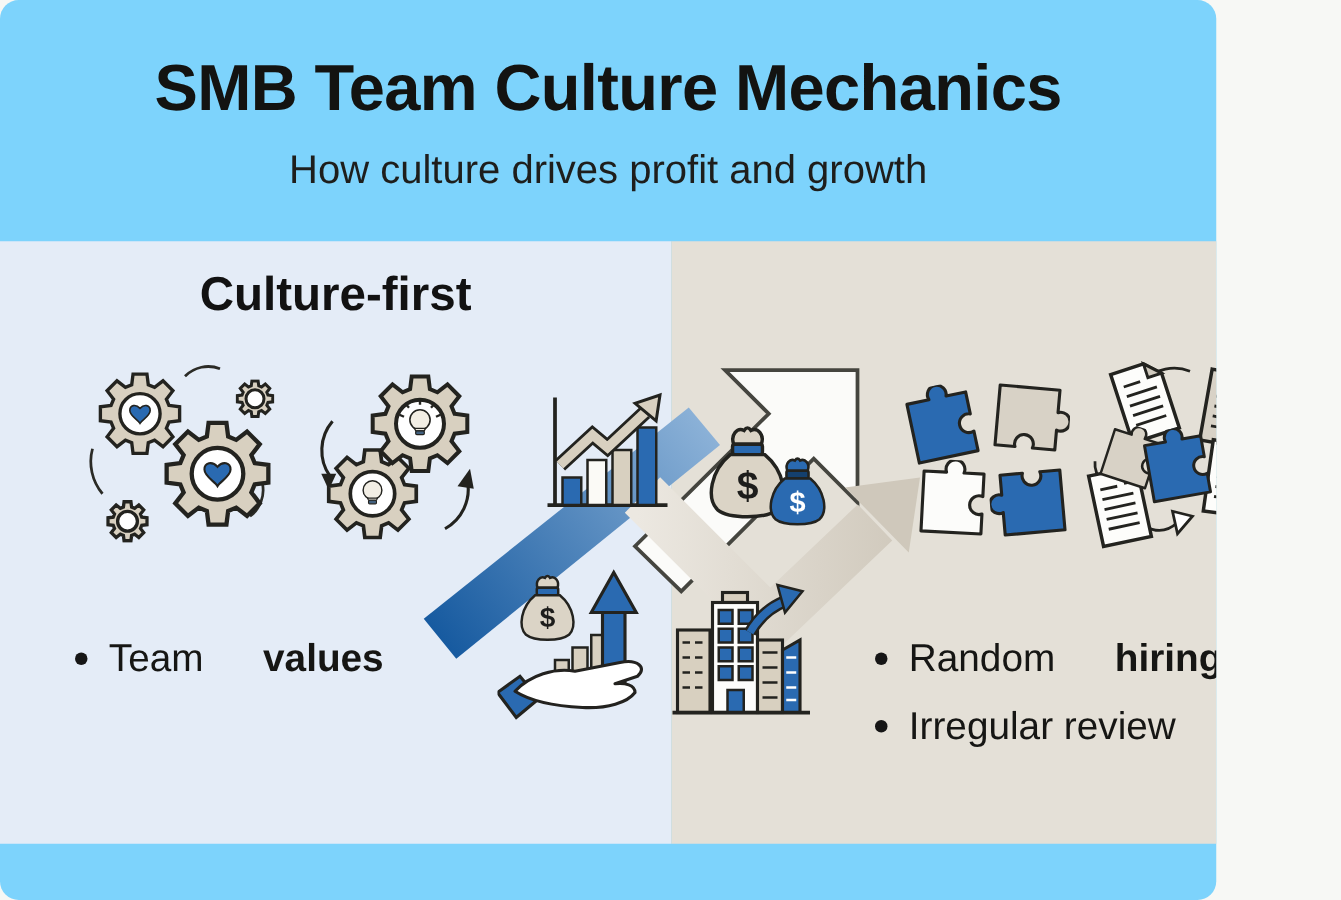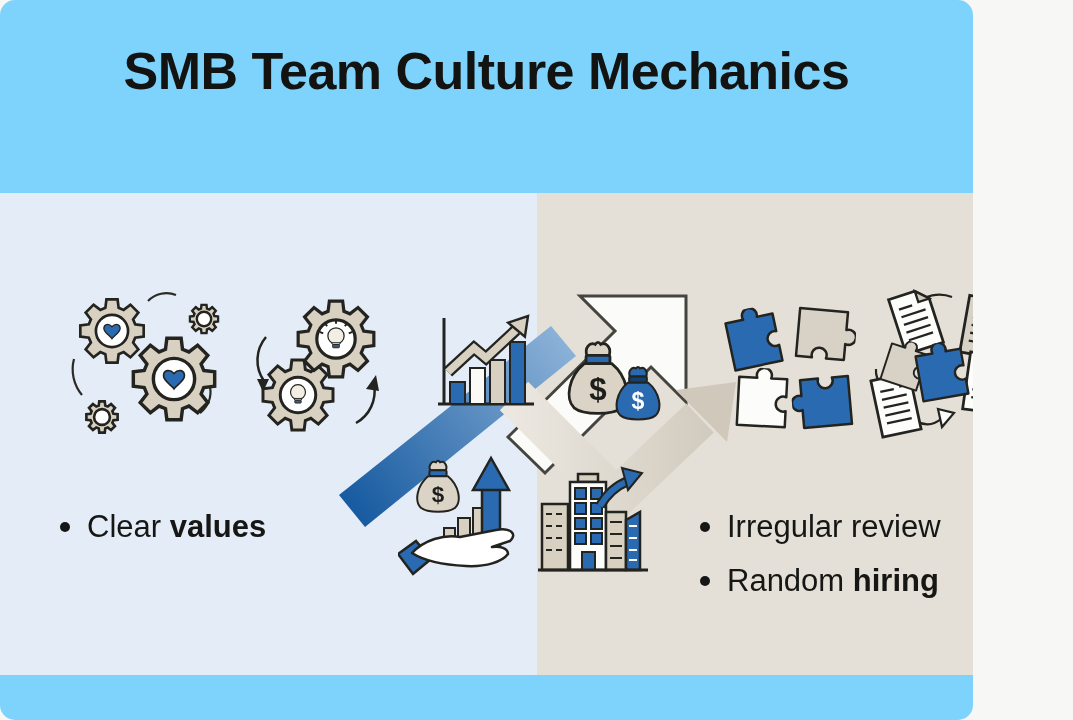--- a/index.html
+++ b/index.html
@@ -15,21 +15,21 @@
   .panel-heading{position:absolute;top:212px;text-align:center;font-size:38px;font-weight:700;
          color:#121212;line-height:48px;}
   .ph-left{left:0;width:537px;}
   .ph-right{left:537px;width:536px;}
   .bullets{position:absolute;top:500px;}
   .bl-left{left:60px;}
   .bl-right{left:700px;}
   .bullet-row{display:flex;align-items:center;height:54px;}
   .dot{width:10px;height:10px;border-radius:50%;background:#161616;margin-right:17px;flex:0 0 auto;}
   .btext{font-size:31px;color:#161614;white-space:pre;}
-  .btext .bold{font-weight:700;}
+  .btext .bold{font-weight:700;margin-left:39px;}
   svg.icon,svg.arrows{position:absolute;}
   svg.arrows{left:0;top:0;}
 </style>
 </head>
 <body>
 
 <div class="canvas">
 
   <svg width="0" height="0" style="position:absolute">
     <defs>
@@ -65,20 +65,21 @@
           <line x1="-11" y1="-7" x2="11" y2="-7"></line>
           <line x1="-11" y1="0" x2="11" y2="0"></line>
           <line x1="-11" y1="7" x2="11" y2="7"></line>
           <line x1="-11" y1="14" x2="11" y2="14"></line>
         </g>
       </symbol>
     </defs>
   </svg>
 
   <div class="title">SMB Team Culture Mechanics</div>
+  <div class="subtitle">How culture drives profit and growth</div>
 
   <div class="panel panel-left"></div>
   <div class="panel panel-right"></div>
 
   <svg class="arrows" width="1073" height="720" viewBox="0 0 1073 720">
     <defs>
       <linearGradient id="blueBand" gradientUnits="userSpaceOnUse" x1="350" y1="515" x2="575" y2="340">
         <stop offset="0" stop-color="#15599f"></stop>
           <stop offset="1" stop-color="#8fb4d9"></stop>
       </linearGradient>
@@ -276,32 +277,33 @@
       <use href="#paper" x="-22" y="-28" width="44" height="56"></use>
     </g>
     <g transform="translate(44,84) rotate(18) scale(0.78)" style="color:#d8d2c6">
       <use href="#puzzle-piece" x="-34" y="-34" width="68" height="68"></use>
     </g>
     <g transform="translate(82,92) rotate(-10) scale(0.95)" style="color:#2a6ab1">
       <use href="#puzzle-piece" x="-34" y="-34" width="68" height="68"></use>
     </g>
   </svg>
 
+  <div class="panel-heading ph-left">Culture-first</div>
 
   <div class="bullets bl-left">
     <div class="bullet-row">
       <span class="dot"></span>
-      <span class="btext"><span>Clear </span><span class="bold">values</span></span>
+      <span class="btext"><span>Team </span><span class="bold">values</span></span>
     </div>
   </div>
 
   <div class="bullets bl-right">
+    <div class="bullet-row">
+      <span class="dot"></span>
+      <span class="btext"><span>Random </span><span class="bold">hiring</span></span>
+    </div>
     <div class="bullet-row">
       <span class="dot"></span>
       <span class="btext"><span>Irregular review</span><span class="bold"></span></span>
     </div>
-    <div class="bullet-row">
-      <span class="dot"></span>
-      <span class="btext"><span>Random </span><span class="bold">hiring</span></span>
-    </div>
   </div>
 
 </div>
 
 </body></html>

